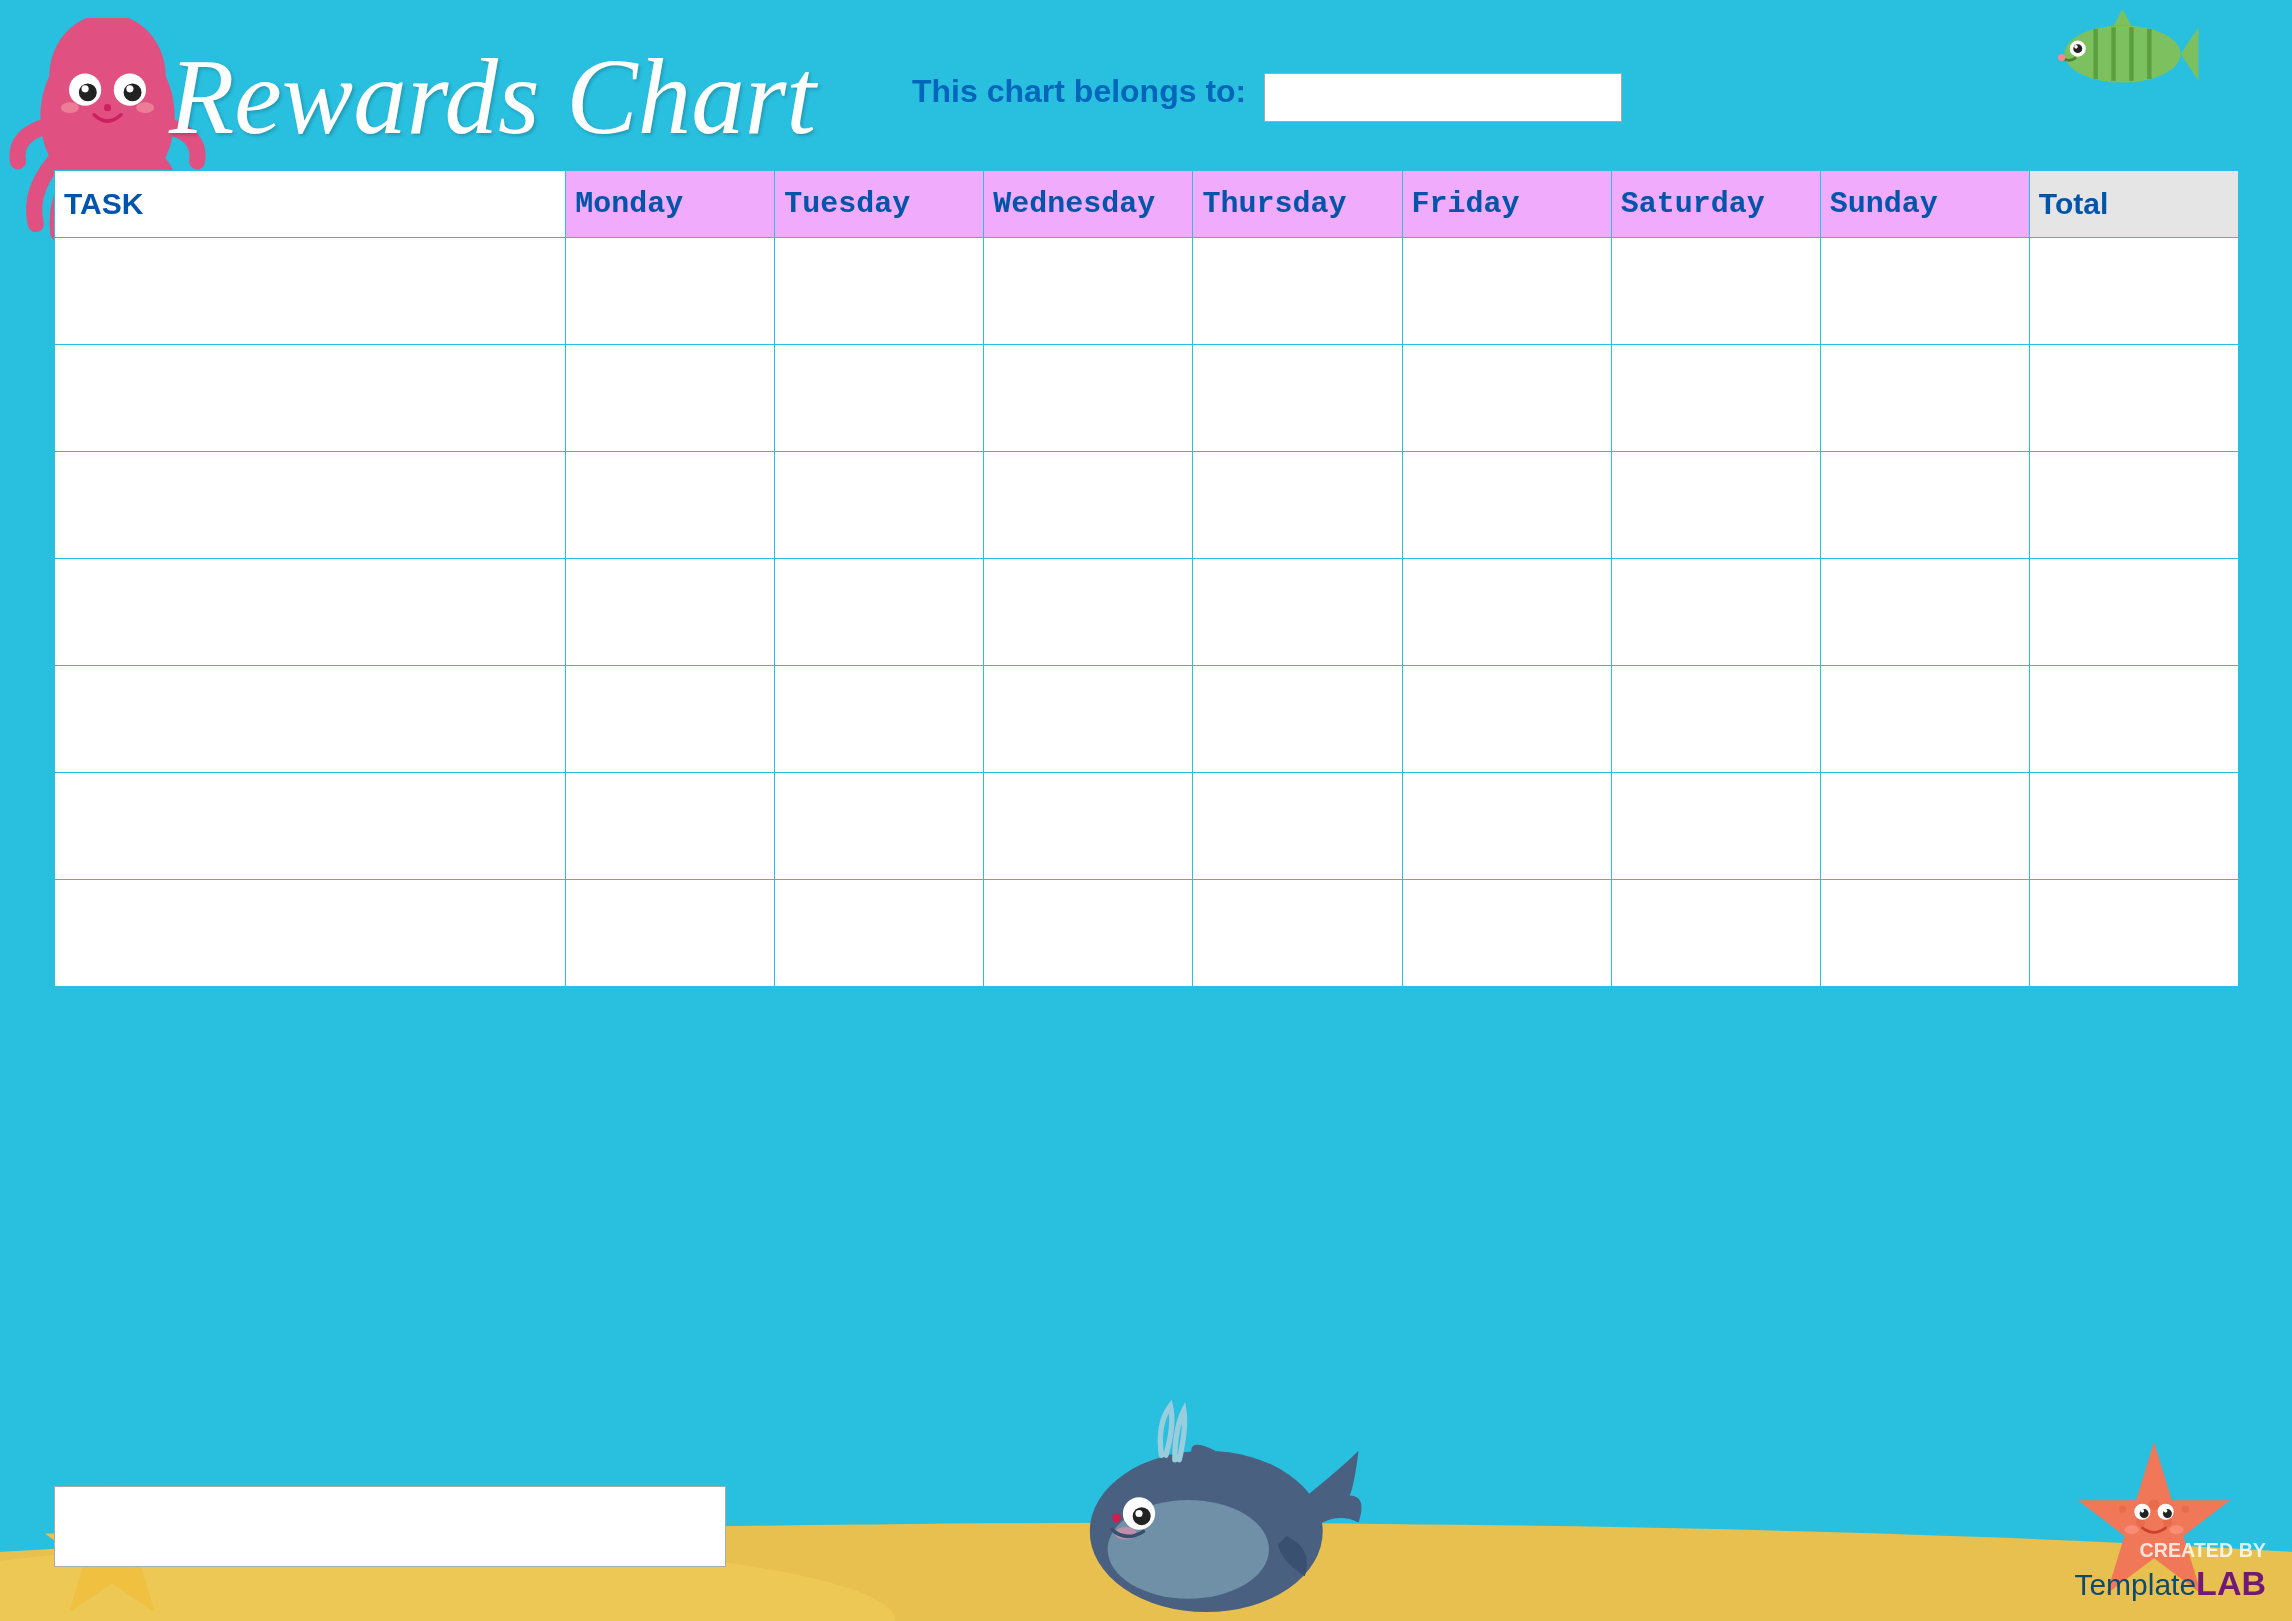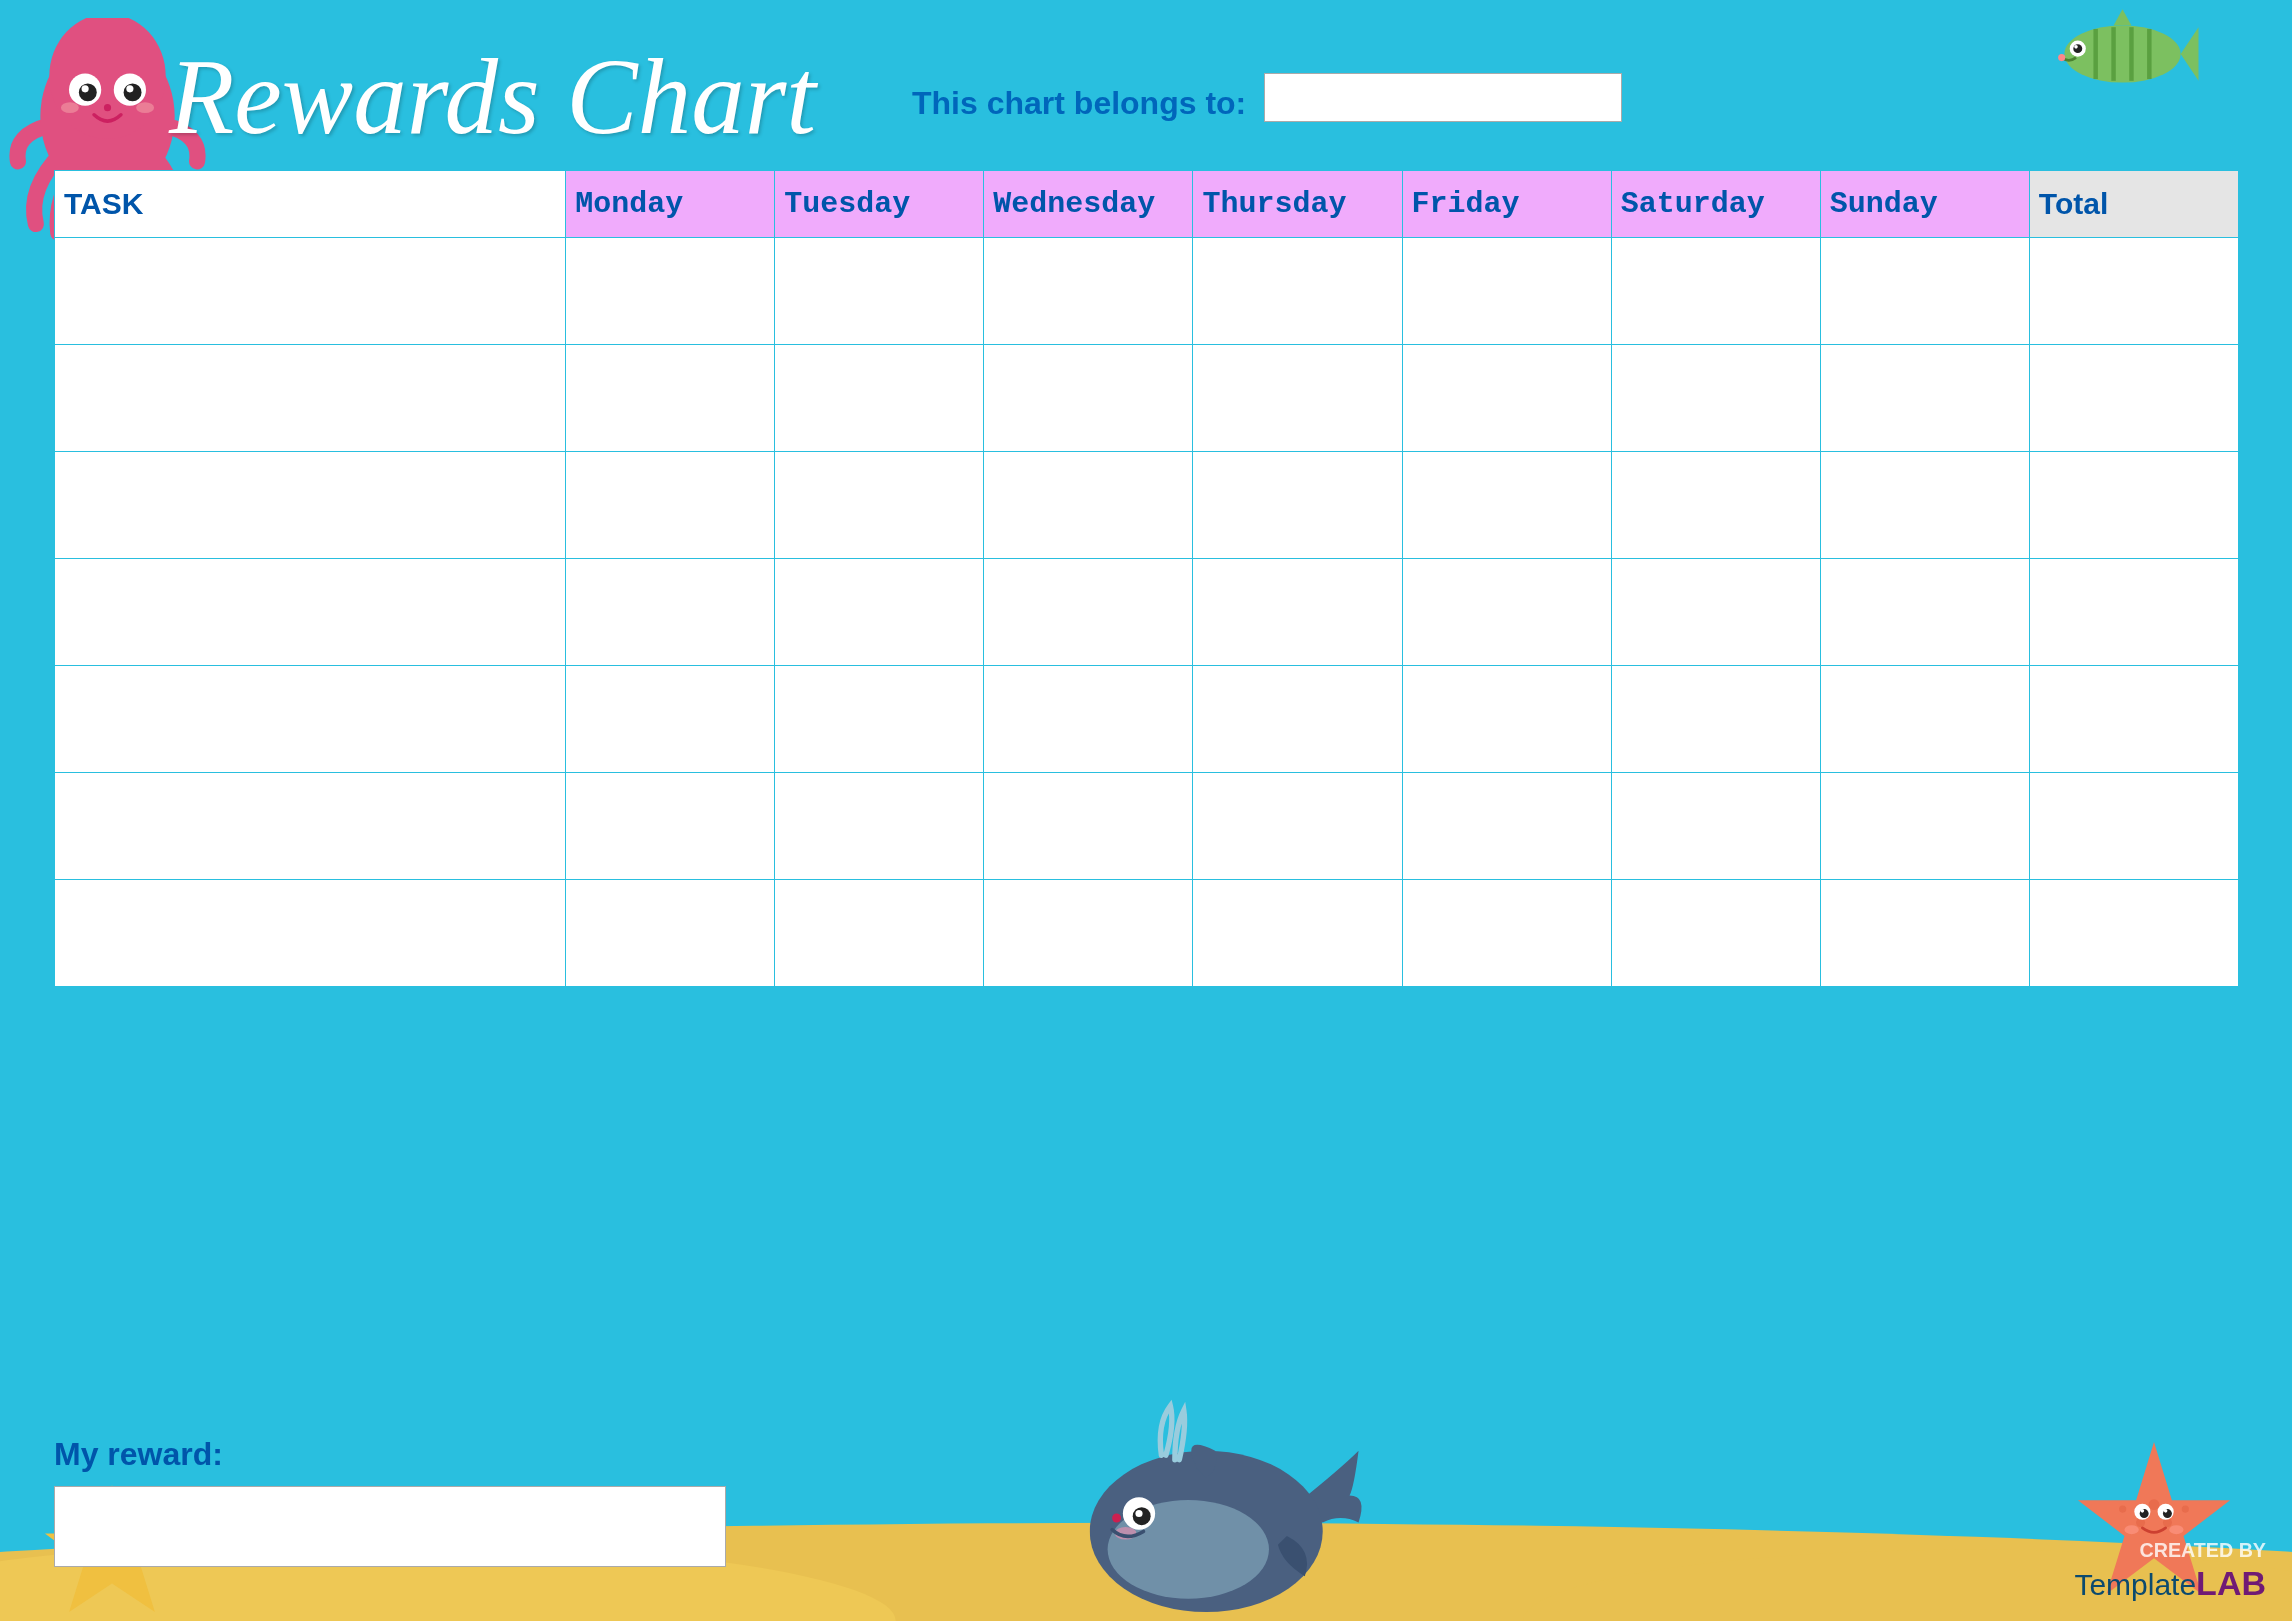--- a/index.html
+++ b/index.html
@@ -25,21 +25,21 @@
     .rewards-title {
       font-family: 'Brush Script MT', cursive, fantasy;
       font-size: 107px;
       color: white;
       font-style: italic;
       text-shadow: 1.8px 1.8px 3.6px rgba(0,0,0,0.2);
     }
 
     .belongs-to-area {
       display: flex;
-      align-items: flex-end;
+      align-items: flex-start;
       gap: 18px;
     }
 
     .belongs-to-label {
       font-size: 32px;
       font-weight: bold;
       color: #0066BB;
     }
 
     .belongs-to-input {
@@ -428,21 +428,20 @@
           <td></td>
           <td></td>
           <td></td>
           <td></td>
         </tr>
       </tbody>
   </table>
 </div>
 
 <div class="bottom-area">
-  <div class="my-reward-label">My reward:</div>
   <div class="my-reward-input"></div>
 </div>
 
 <div class="branding">
   <span style="font-size:19.7px; color: rgba(255,255,255,0.8); display:block; text-align:right; margin-bottom:1.8px;">CREATED BY</span>
   <span>
     <span class="template" style="color:#0c4a6e; font-size:30px; font-weight:normal;">Template</span><span class="lab" style="color:#701a75; font-size:34px; font-weight:bold;">LAB</span>
   </span>
 </div>
 

